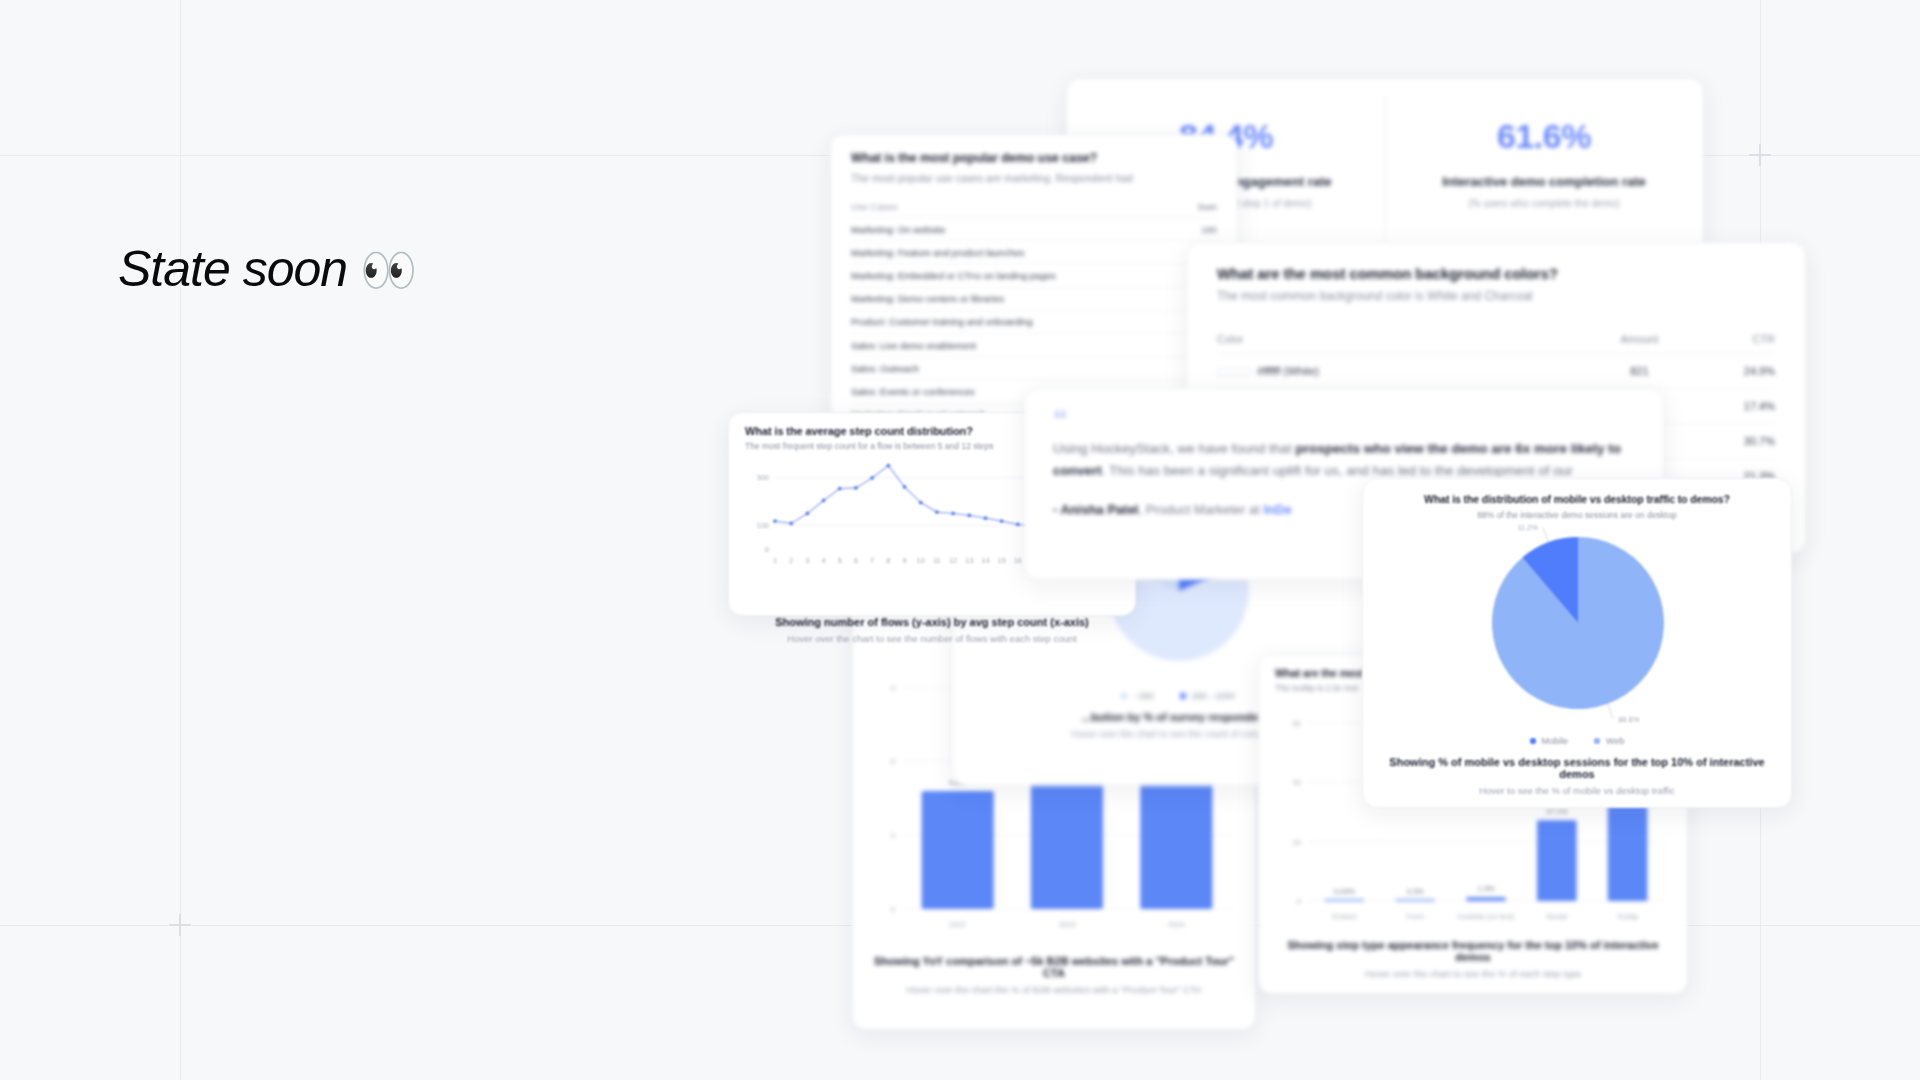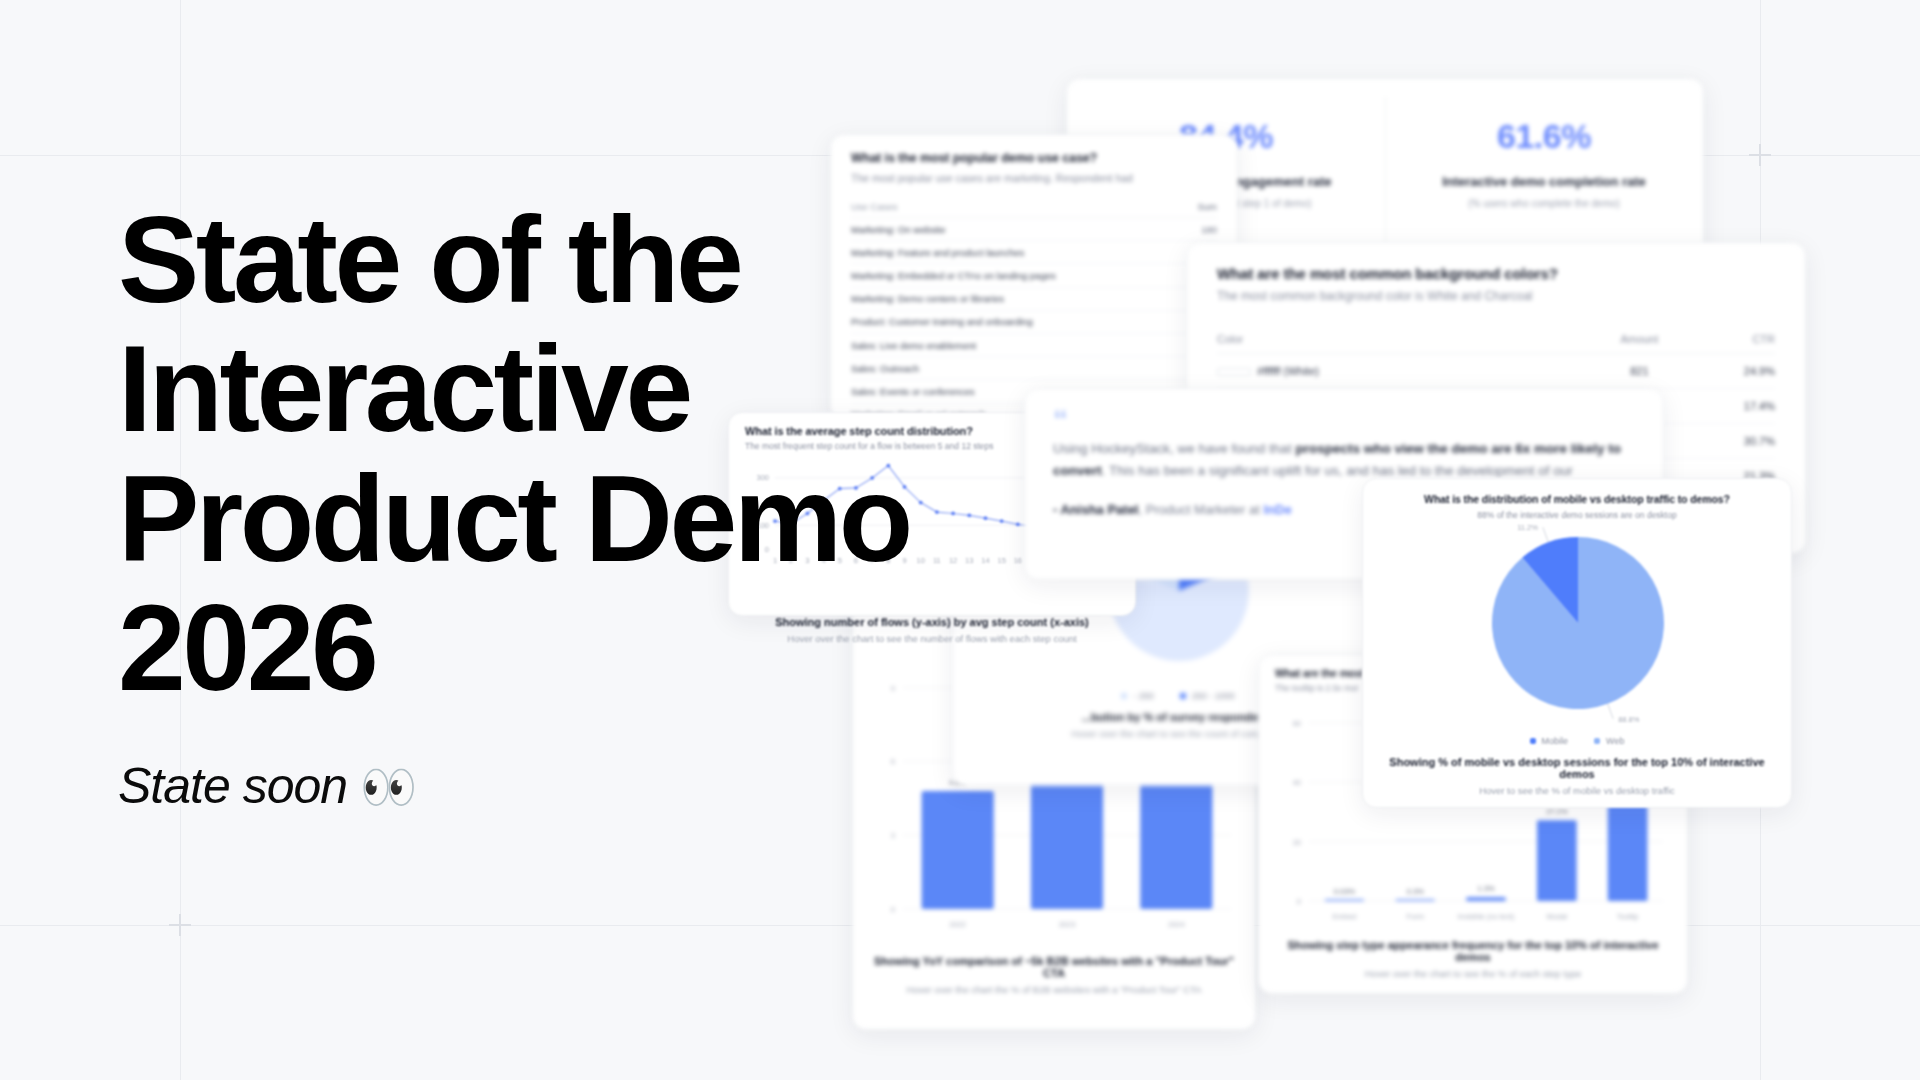--- a/index.html
+++ b/index.html
@@ -167,24 +167,20 @@
 <div id="stage">
 
   <div class="grid-line-v" style="left:180px"></div>
   <div class="grid-line-v" style="left:1760px"></div>
   <div class="grid-line-h" style="top:155px"></div>
   <div class="grid-line-h" style="top:925px"></div>
   <div class="plus" style="left:180px; top:925px"></div>
   <div class="plus" style="left:1760px; top:155px"></div>
 
   <div class="hero">
-    <h1 class="hero-title">State of the
-Interactive
-Product Demo
-2026</h1>
     <div class="hero-sub">
       <span>State soon</span>
       <span class="eyes">👀</span>
     </div>
   </div>
 
   <div class="card blur-2" id="card-stats">
     <div class="stat-row">
       <div class="stat-cell">
         <div class="stat-value">84.4%</div>

